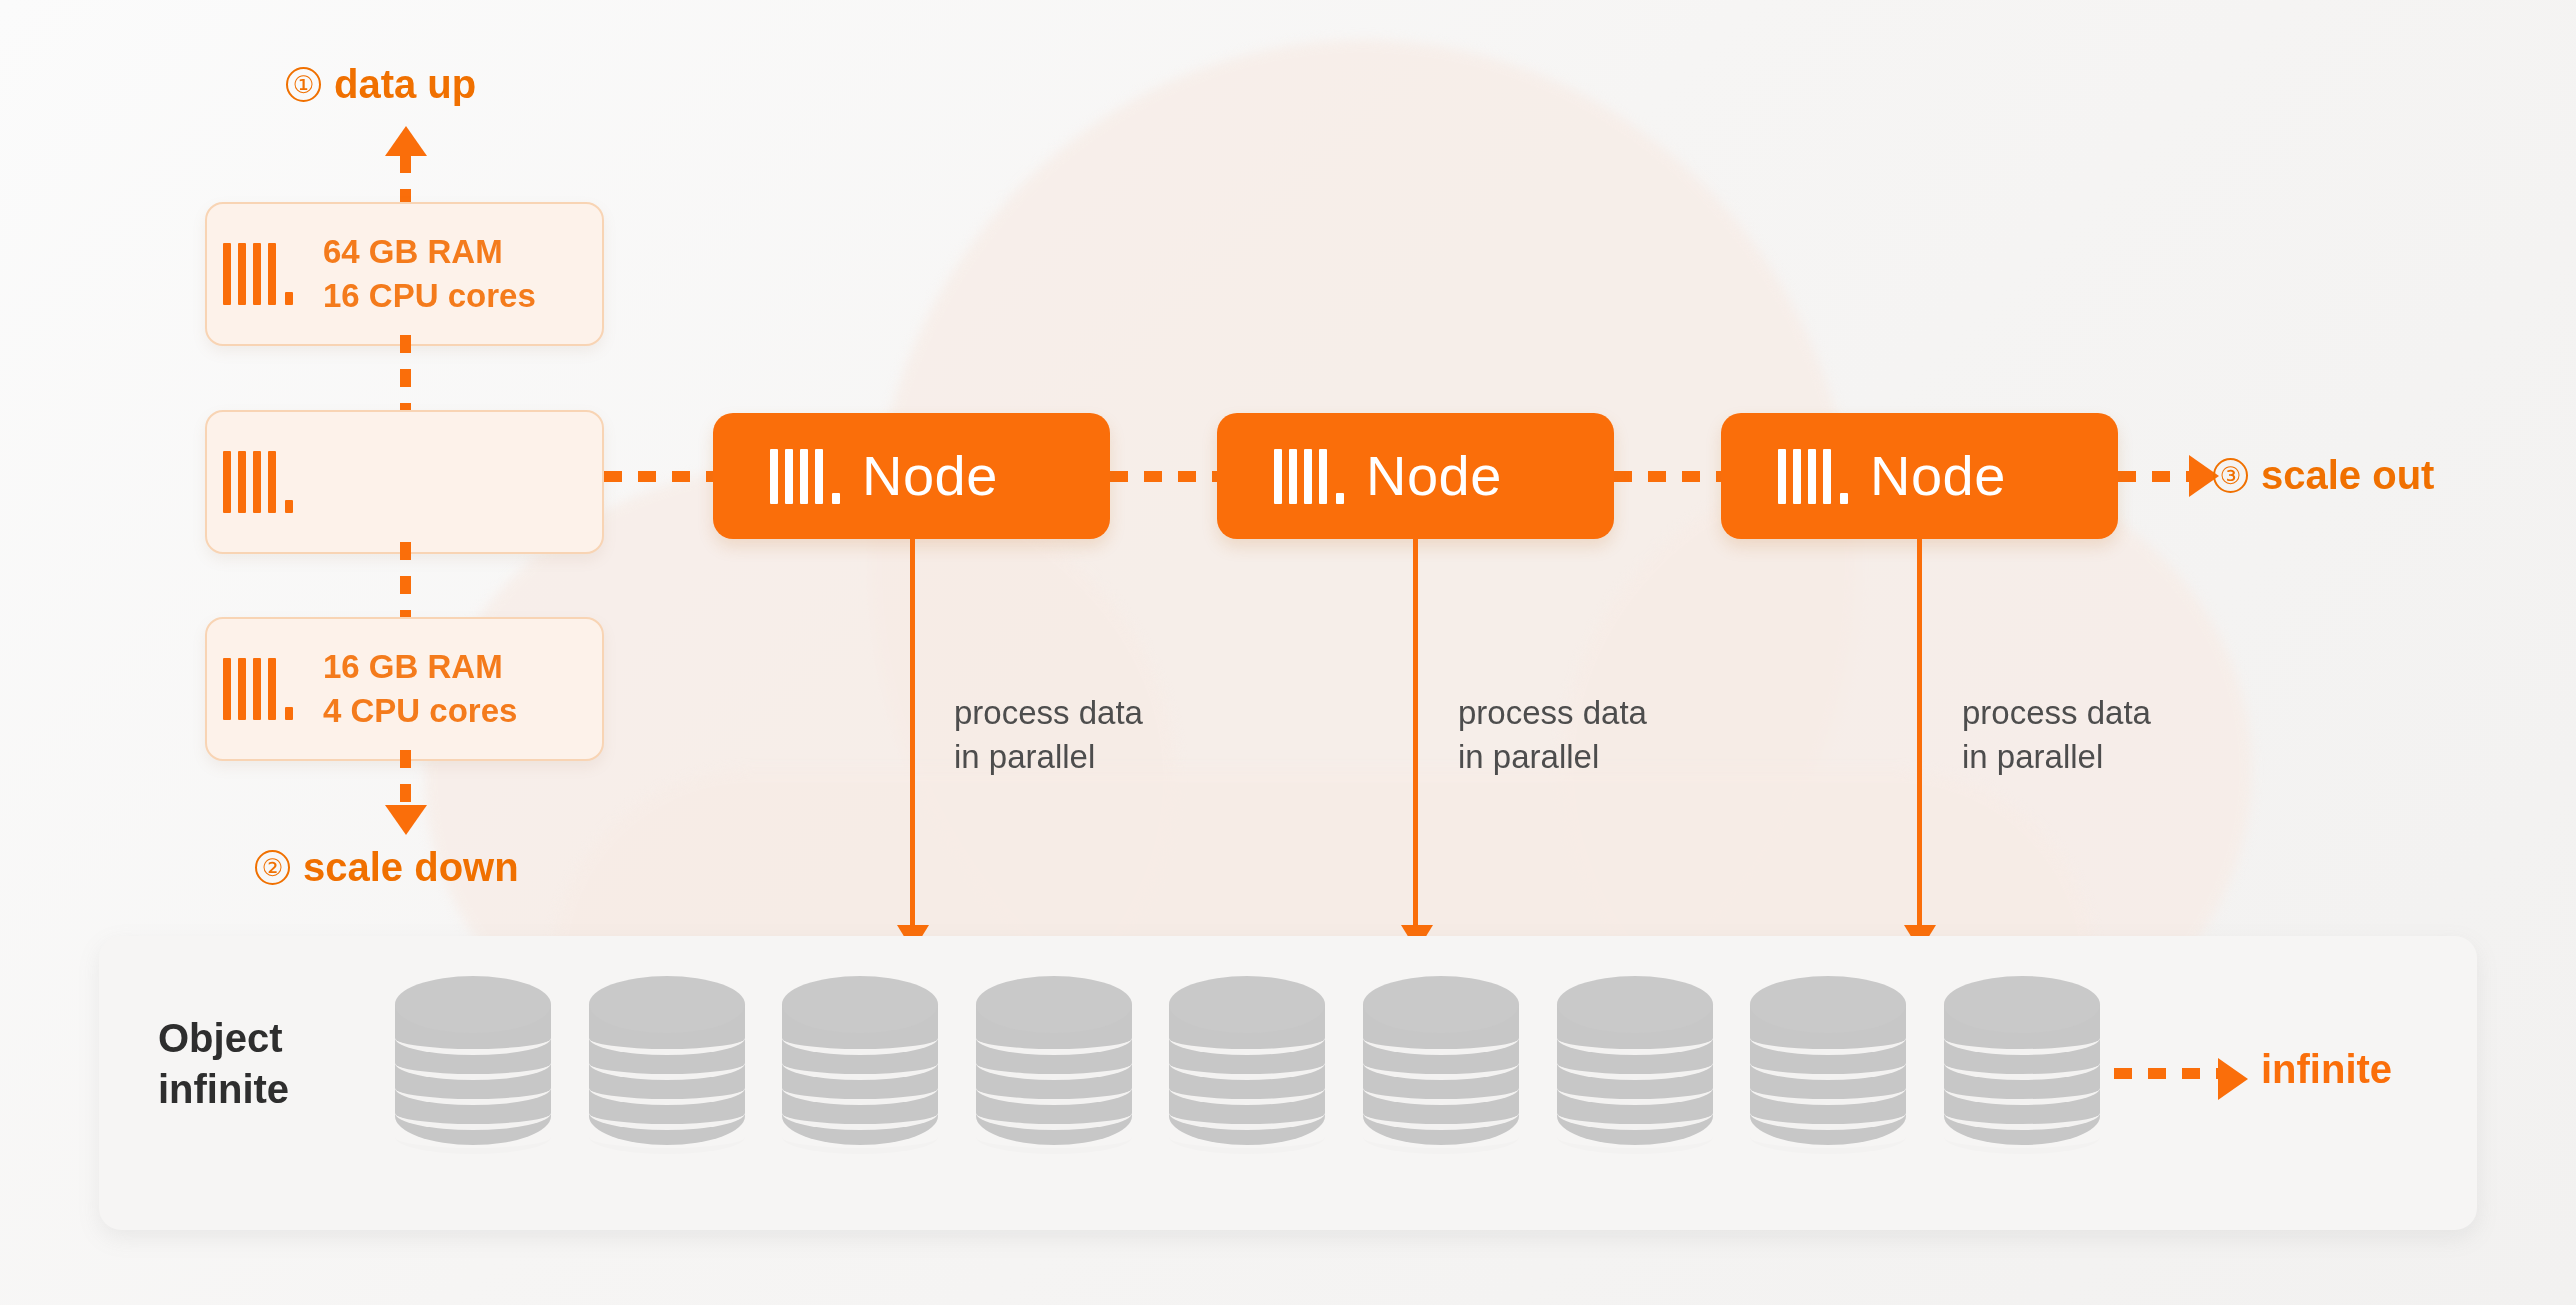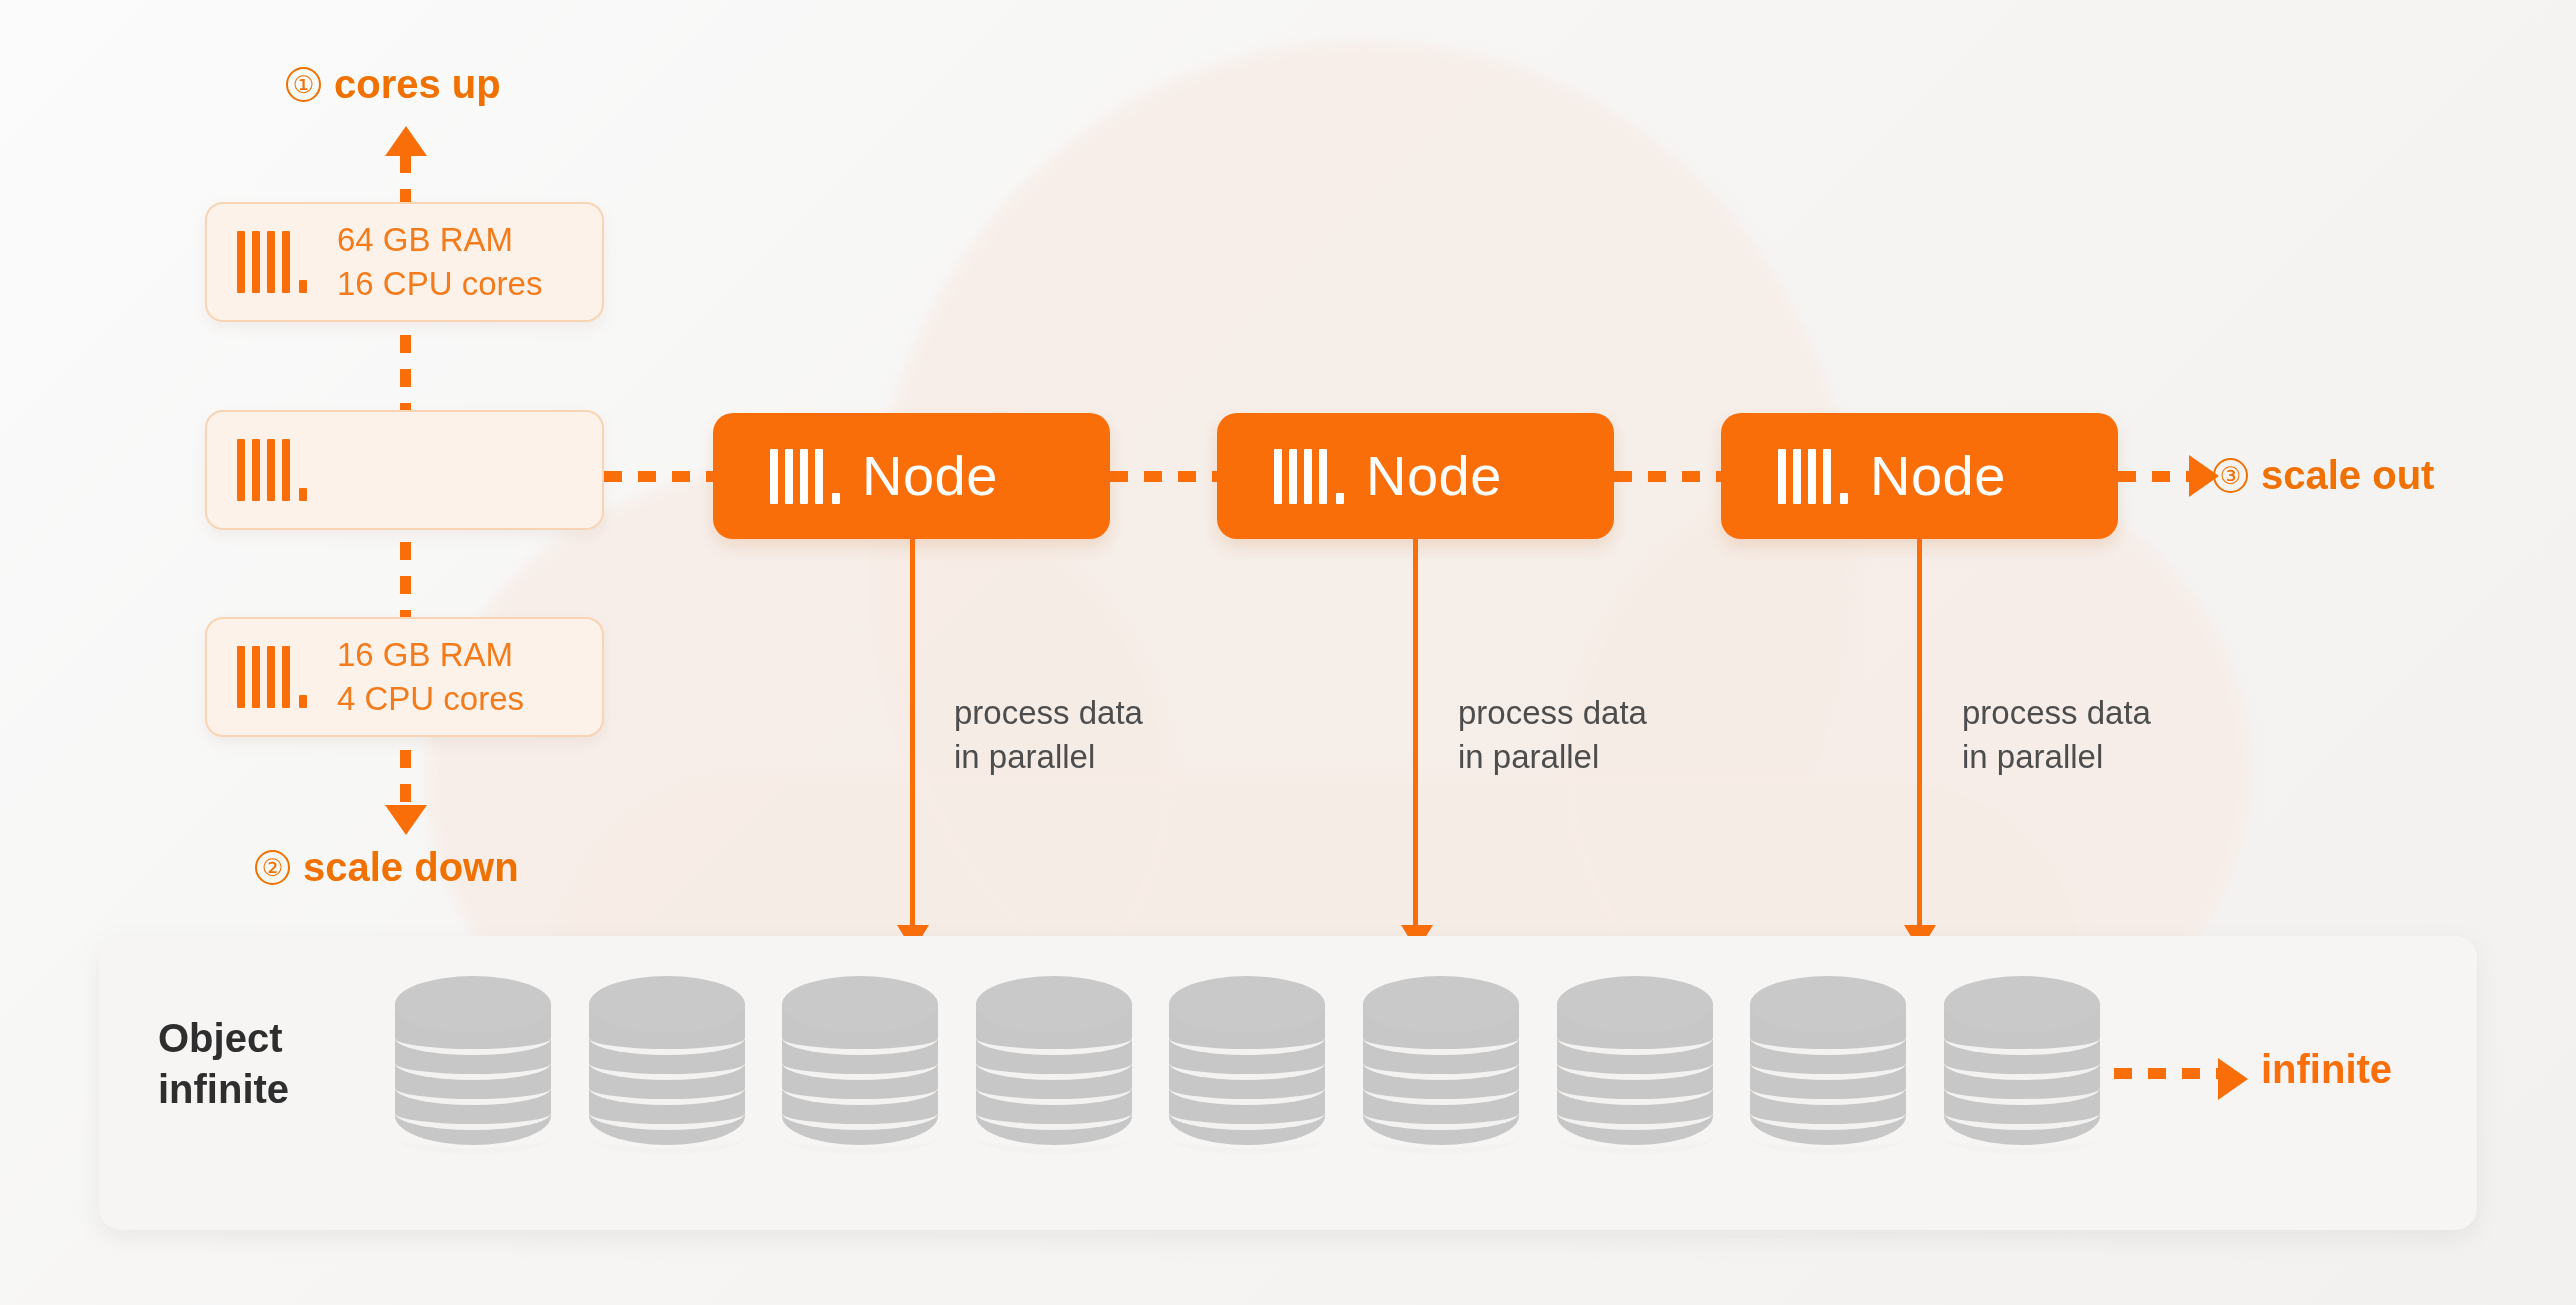--- a/index.html
+++ b/index.html
@@ -64,30 +64,31 @@
   #scale-down-label  { left: 255px;  top: 845px; }
   #scale-out-label   { left: 2213px; top: 453px; }
   #infinite-label {
     left: 2261px; top: 1047px;
     color: #fa6e0a; font-size: 40px; font-weight: bold;
   }
 
   
   .spec-box {
     width: 399px;
-    height: 120px;
+    height: 144px;
     box-sizing: border-box;
     background: #fdf2ea;
     border: 2px solid #f8d4b4;
     border-radius: 18px;
     display: flex;
     align-items: center;
-    padding-left: 30px;
+    padding-left: 16px;
     gap: 30px;
     box-shadow: 0 6px 14px rgba(170,130,100,.10);
+    font-weight: bold;
   }
   .spec-text {
     color: #f47b1c;
     font-size: 33px;
     line-height: 1.32;
     white-space: nowrap;
   }
   #spec-0 { left: 205px; top: 202px; }
   #spec-1 { left: 205px; top: 410px; }
   #spec-2 { left: 205px; top: 617px; }
@@ -256,21 +257,21 @@
 
 <div id="canvas">
 
   <div class="blob blob-main"></div>
   <div class="blob blob-left"></div>
   <div class="blob blob-right"></div>
   <div class="blob blob-base"></div>
 
   <div class="lay step-label" id="scale-up-label">
     <span class="step-num">①</span>
-    <span>cores up</span>
+    <span>data up</span>
   </div>
   <div class="lay arrow-up" id="arrowhead-up"></div>
   <div class="lay dash-v" id="dash-up"></div>
 
   <div class="lay spec-box" id="spec-0">
     <div class="logo logo-orange">
       <span class="bar b1"></span>
         <span class="bar b2"></span>
         <span class="bar b3"></span>
         <span class="bar b4"></span>

